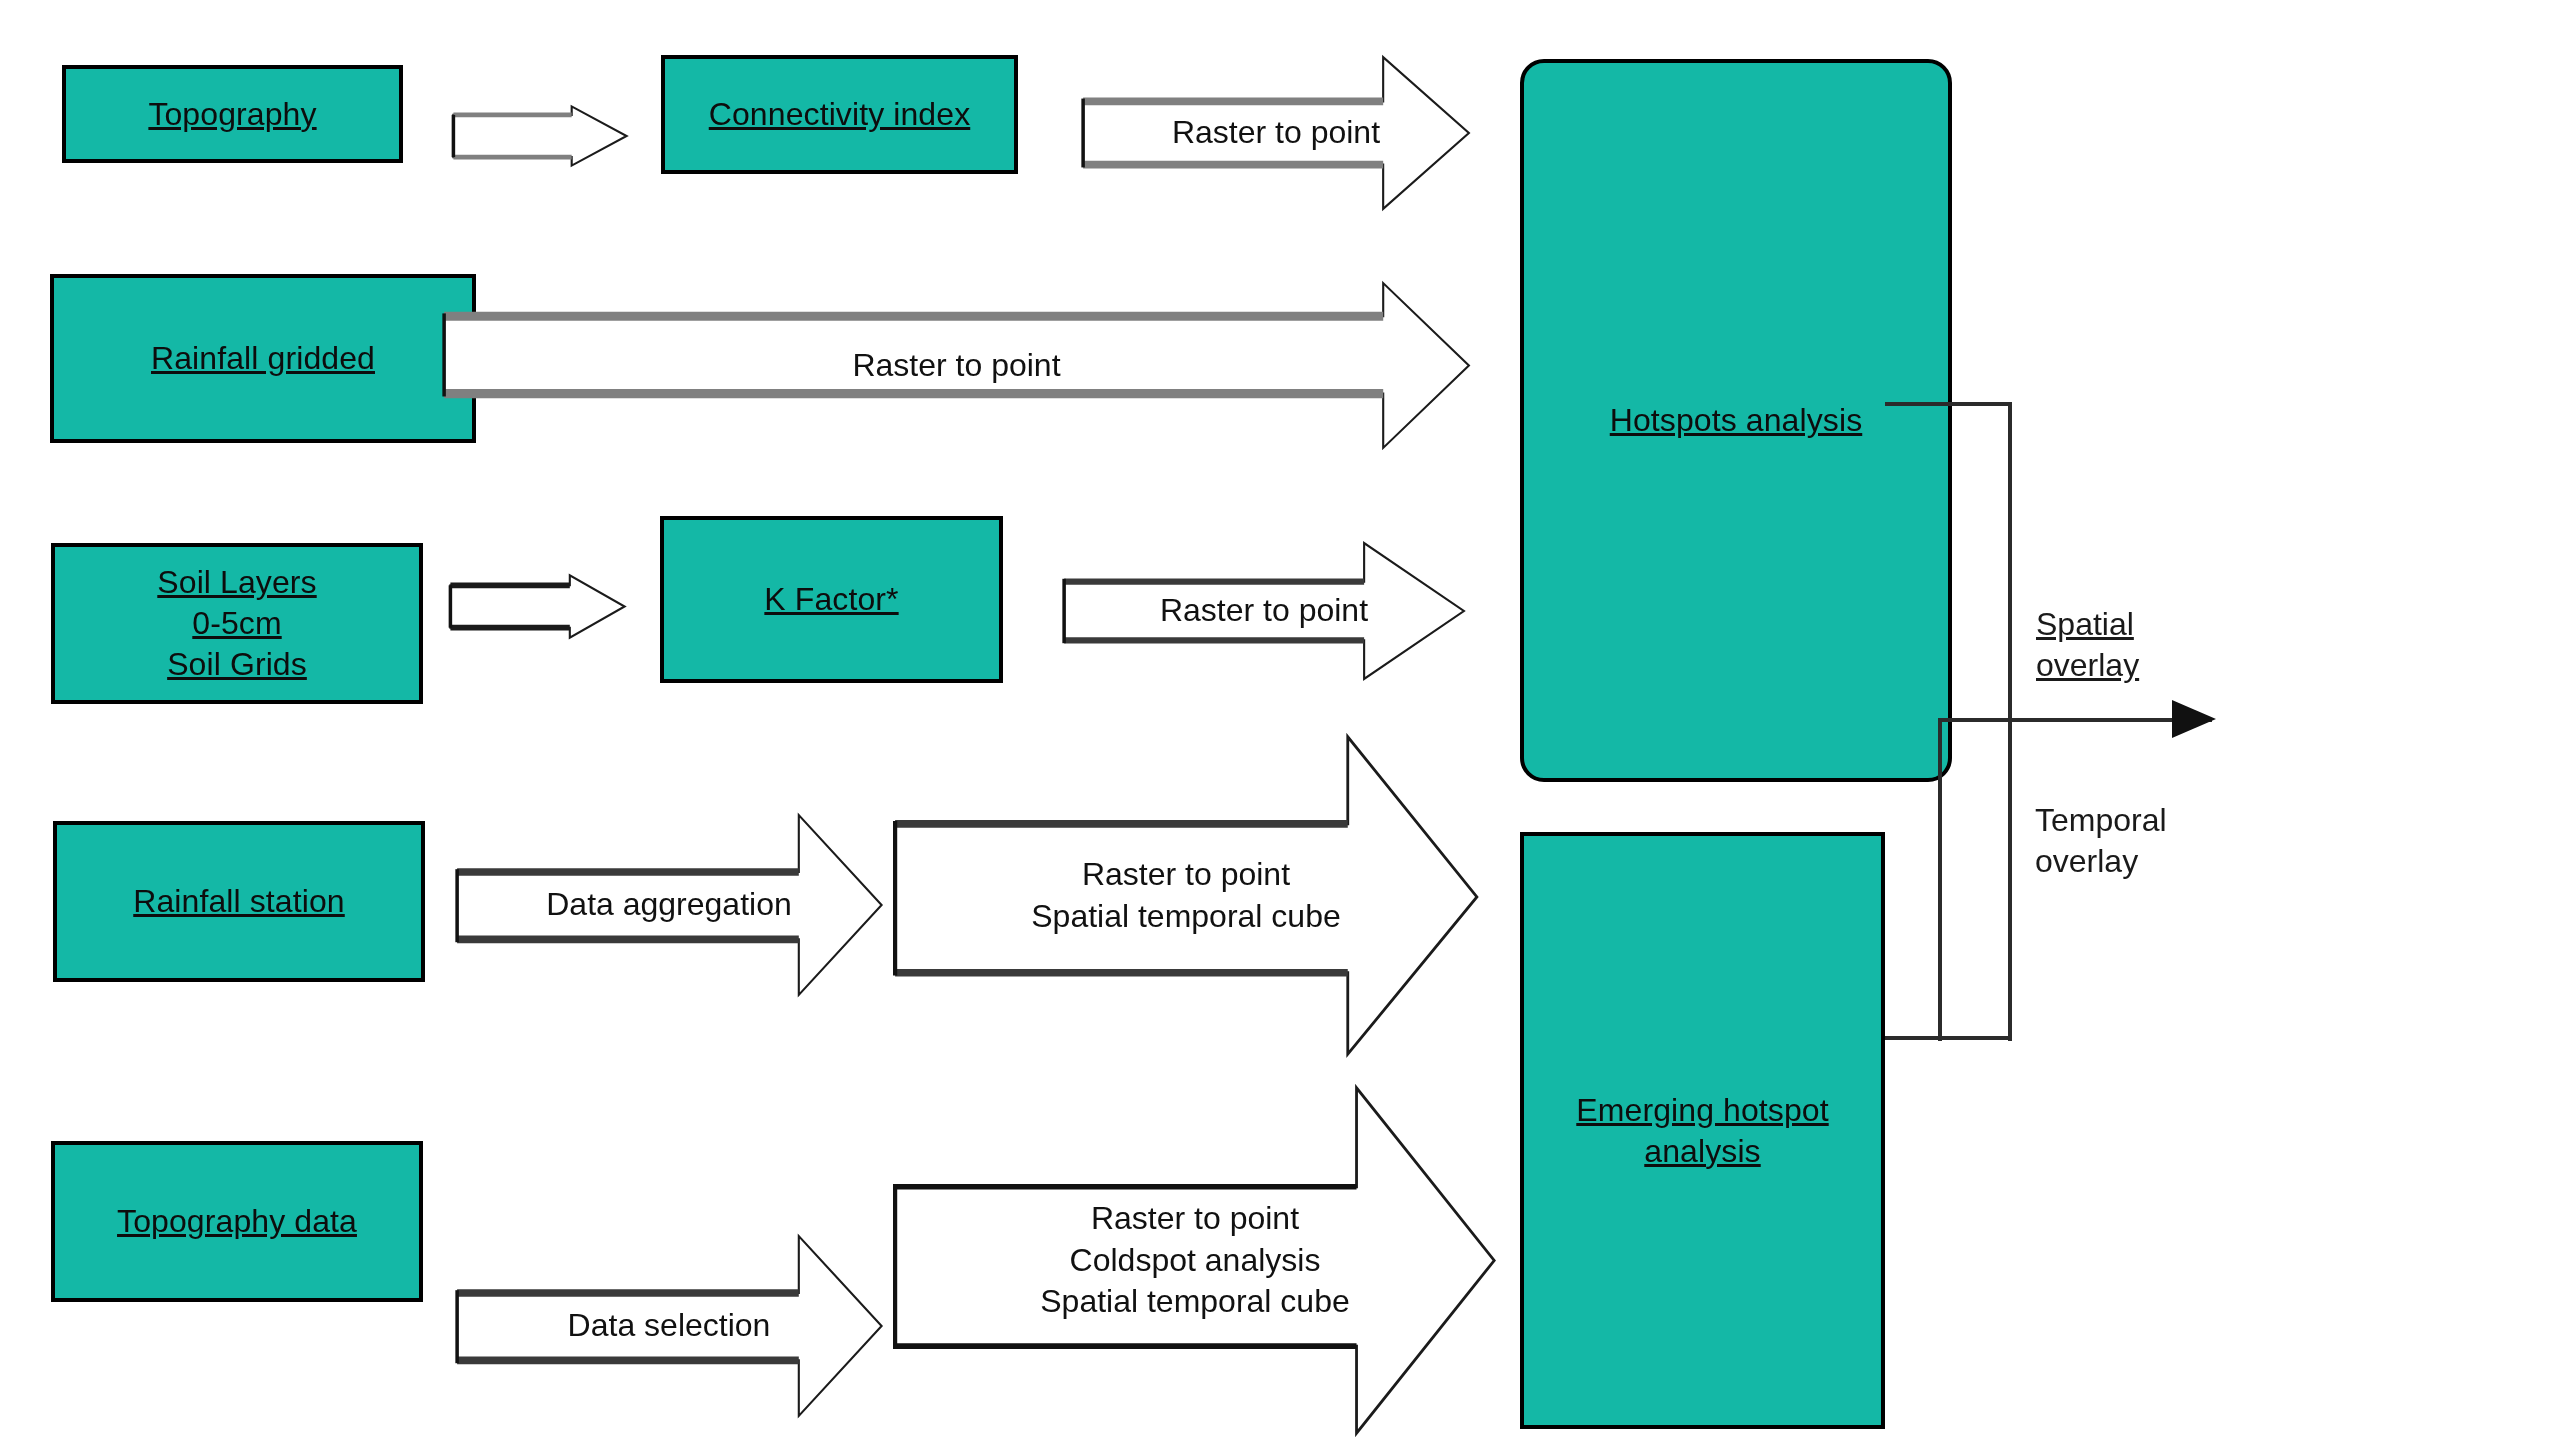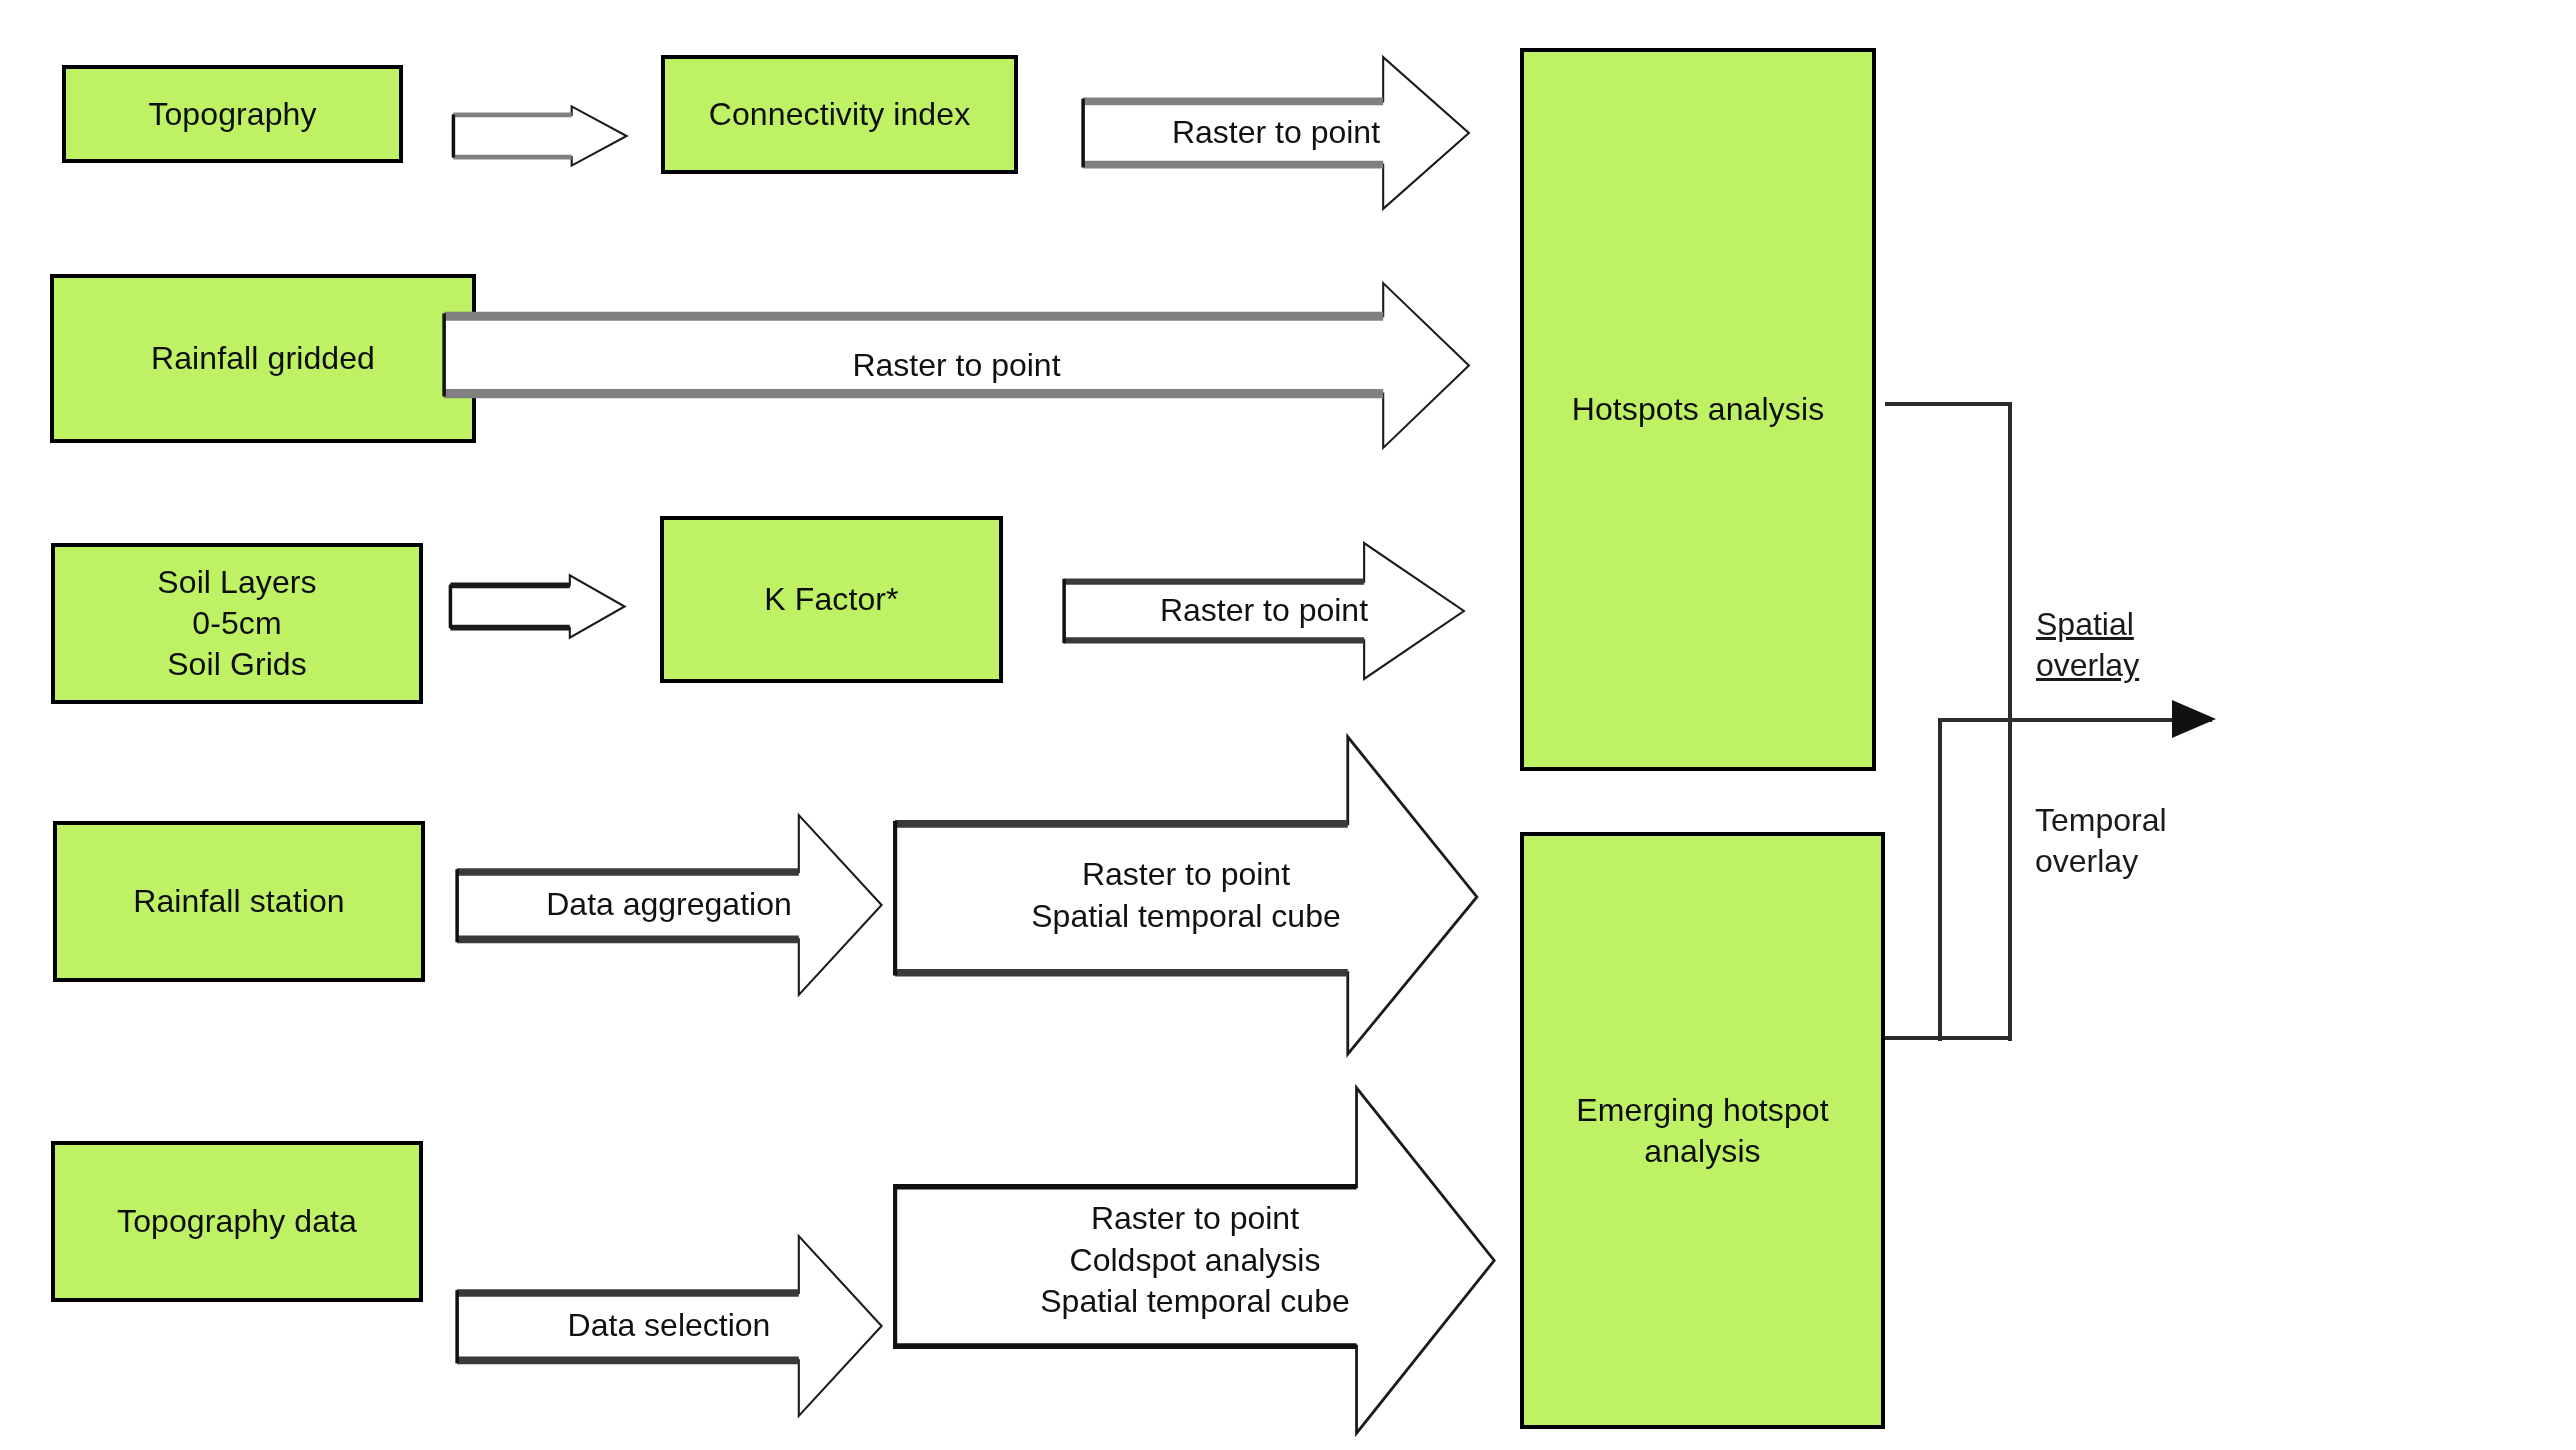--- a/index.html
+++ b/index.html
@@ -13,31 +13,32 @@
     height: 1451px;
     background: #ffffff;
     font-family: "Liberation Sans", sans-serif;
     overflow: hidden;
   }
   
   .node {
     position: absolute;
     box-sizing: border-box;
     border: 4.2px solid #000000;
-    background: #bef264;
+    background: #14b8a6;
     display: flex;
     align-items: center;
     justify-content: center;
     text-align: center;
     color: #0d0d0d;
     font-size: 32px;
     line-height: 1.28;
     letter-spacing: 0.1px;
     white-space: pre-line;
     padding: 2.8px 7px;
+    text-decoration: underline;
   }
 
   
   .arrow {
     position: absolute;
   }
   .arrow svg {
     display: block;
     overflow: visible;
   }
@@ -196,21 +197,21 @@
       <polygon points="3,145 660,145 660,4 856,250 660,496 660,372 3,372" fill="#ffffff" stroke="#1b1b1b" stroke-width="4"></polygon>
       <path d="M3,145 L660,145" stroke="#111111" stroke-width="8" fill="none"></path>
       <path d="M3,372 L660,372" stroke="#111111" stroke-width="8" fill="none"></path>
       <path d="M3,141 L3,376" stroke="#111111" stroke-width="6" fill="none"></path>
     </svg>
     <div class="arrow-label shift-left">Raster to point
 Coldspot analysis
 Spatial temporal cube</div>
   </div>
 
-  <div class="node" style="left:1520px; top:48px; width:356px; height:723px;">
+  <div class="node" style="left:1520px; top:59px; width:432px; height:723px;border-radius:24px;">
     <span>Hotspots analysis</span>
   </div>
 
   <div class="node" style="left:1520px; top:832px; width:365px; height:597px;text-align:center;">
     <span>Emerging  hotspot
 analysis</span>
   </div>
 
   <div class="line" style="left:1885px; top:402px; width:126px; height:4.2px;"></div>
 

